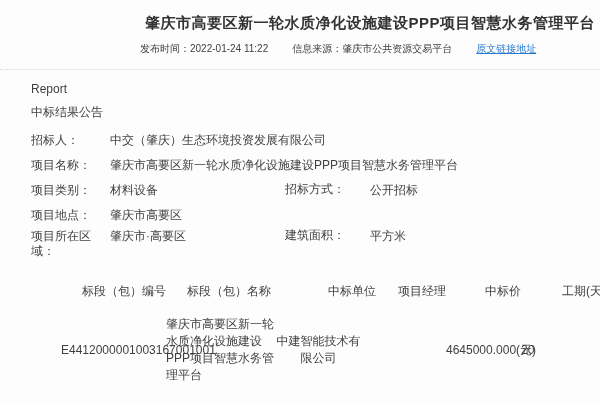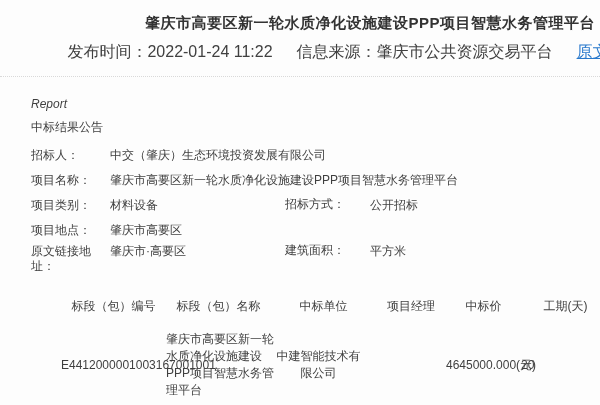--- a/index.html
+++ b/index.html
@@ -24,36 +24,36 @@
   }
   .title {
     font-size: 15px;
     font-weight: bold;
     color: #333;
     line-height: 20px;
     letter-spacing: 0.5px;
   }
   .meta {
     margin-top: 9px;
-    font-size: 16px;
+    font-size: 10px;
     color: #404040;
     display: flex;
-    justify-content: center;
+    justify-content: flex-start;
     align-items: center;
     gap: 24px;
     white-space: nowrap;
   }
   .origin-link {
     color: #2878cc;
     text-decoration: underline;
     cursor: pointer;
   }
   
   .content { padding: 8px 0 0 31px; font-size: 12px; }
-  .report-heading { line-height: 15px; margin-top: 12px; font-style: italic; }
+  .report-heading { line-height: 15px; margin-top: 4px; }
   .sub-heading { margin-top: 8px; line-height: 15px; }
   .fields { margin-top: 13px; }
   .frow { margin-bottom: 10px; line-height: 15px; min-height: 15px; }
   .frow.tight { margin-bottom: 6px; }
   .flabel { display: inline-block; width: 79px; vertical-align: top; }
   .flabel.wide { width: 79px; }
   .fvalue { display: inline-block; vertical-align: top; }
   .fvalue.fixed { width: 175px; }
   .flabel2 { display: inline-block; width: 85px; vertical-align: top; font-family: Liberation Mono, monospace; }
   
@@ -67,21 +67,21 @@
     color: #3f3f3f;
   }
   .result-table col.c1 { width: 105px; }
   .result-table col.c2 { width: 105px; }
   .result-table col.c3 { width: 105px; }
   .result-table col.c4 { width: 70px; }
   .result-table col.c5 { width: 75px; }
   .result-table col.c6 { width: 85px; }
   .result-table th {
     font-weight: normal;
-    text-align: center;
+    text-align: right;
     padding-bottom: 16px;
     white-space: nowrap;
   }
   .result-table th.th-duration { padding-left: 4px; }
   .result-table td { vertical-align: middle; }
   .cell-no { white-space: nowrap; overflow: visible; }
   .cell-name-inner { width: 110px; line-height: 17px; }
   .cell-winner { text-align: center; line-height: 17px; padding-right: 10px; }
   .cell-price { white-space: nowrap; overflow: visible; }
   .cell-duration { white-space: nowrap; }
@@ -111,21 +111,21 @@
     <div class="frow">
       <span class="flabel">项目名称：</span><span class="fvalue">肇庆市高要区新一轮水质净化设施建设PPP项目智慧水务管理平台</span>
     </div>
     <div class="frow">
       <span class="flabel">项目类别：</span><span class="fvalue fixed">材料设备</span><span class="flabel2">招标方式：</span><span class="fvalue">公开招标</span>
     </div>
     <div class="frow tight">
       <span class="flabel">项目地点：</span><span class="fvalue">肇庆市高要区</span>
     </div>
     <div class="frow">
-      <span class="flabel wide">原文链接地址：</span><span class="fvalue fixed">肇庆市·高要区</span><span class="flabel2">建筑面积：</span><span class="fvalue">平方米</span>
+      <span class="flabel wide">项目所在区域：</span><span class="fvalue fixed">肇庆市·高要区</span><span class="flabel2">建筑面积：</span><span class="fvalue">平方米</span>
     </div>
   </div>
 
   <table class="result-table">
     <colgroup>
       <col class="c1">
         <col class="c2">
         <col class="c3">
         <col class="c4">
         <col class="c5">

